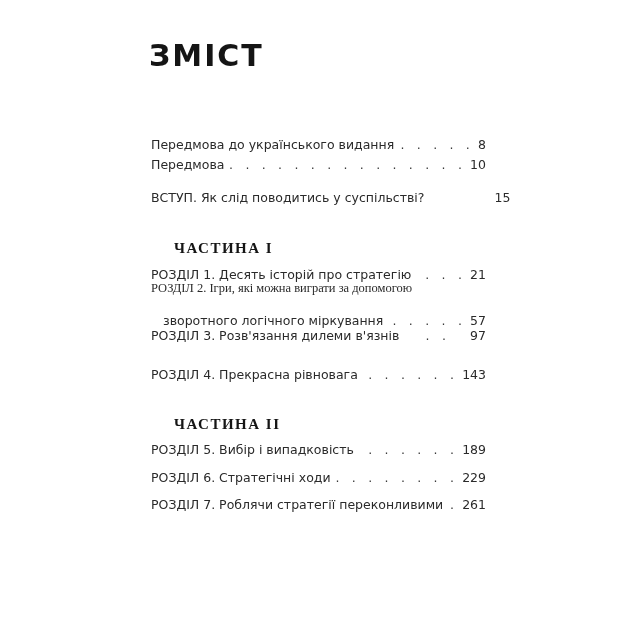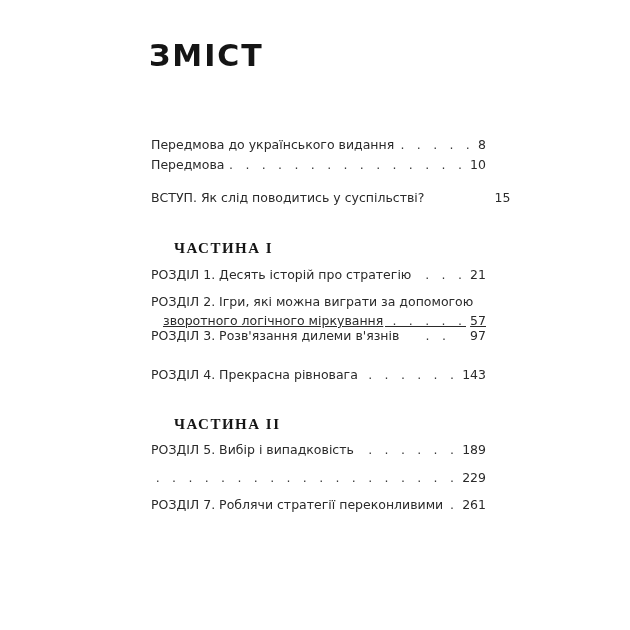--- a/index.html
+++ b/index.html
@@ -106,24 +106,24 @@
   </div>
 
   <div class="part" style="top:239px;">ЧАСТИНА I</div>
 
   <div class="row" style="top:267px;">
     <span class="label">РОЗДІЛ 1. Десять історій про стратегію</span>
     <span class="dots">. . . . . . . . . . . . . . . . . . . . . . . . . . . . . . . . . . . . . .</span>
     <span class="page-num">21</span>
   </div>
 
-  <div class="row first-line" style="top:294px;">
+  <div class="row first-line" style="top:280px;font-family:Liberation Serif, serif;">
     <span class="label">РОЗДІЛ 2. Ігри, які можна виграти за допомогою</span>
   </div>
-  <div class="row cont" style="top:313px;text-decoration:underline;">
+  <div class="row cont" style="top:313px;">
     <span class="label">зворотного логічного міркування</span>
     <span class="dots">. . . . . . . . . . . . . . . . . . . . . . . . . . . . . . . . . . . . . .</span>
     <span class="page-num">57</span>
   </div>
 
   <div class="row" style="top:328px;gap:16px;">
     <span class="label">РОЗДІЛ 3. Розв'язання дилеми в'язнів</span>
     <span class="dots">. . . . . . . . . . . . . . . . . . . . . . . . . . . . . . . . . . . . . .</span>
     <span class="page-num">97</span>
   </div>
@@ -136,20 +136,21 @@
 
   <div class="part" style="top:415px;">ЧАСТИНА II</div>
 
   <div class="row" style="top:442px;align-items:center;">
     <span class="label">РОЗДІЛ 5. Вибір і випадковість</span>
     <span class="dots">. . . . . . . . . . . . . . . . . . . . . . . . . . . . . . . . . . . . . .</span>
     <span class="page-num">189</span>
   </div>
 
   <div class="row" style="top:470px;">
+    <span class="label">РОЗДІЛ 6. Стратегічні ходи</span>
     <span class="dots">. . . . . . . . . . . . . . . . . . . . . . . . . . . . . . . . . . . . . .</span>
     <span class="page-num">229</span>
   </div>
 
   <div class="row" style="top:497px;">
     <span class="label">РОЗДІЛ 7. Роблячи стратегії переконливими</span>
     <span class="dots">. . . . . . . . . . . . . . . . . . . . . . . . . . . . . . . . . . . . . .</span>
     <span class="page-num">261</span>
   </div>
 

